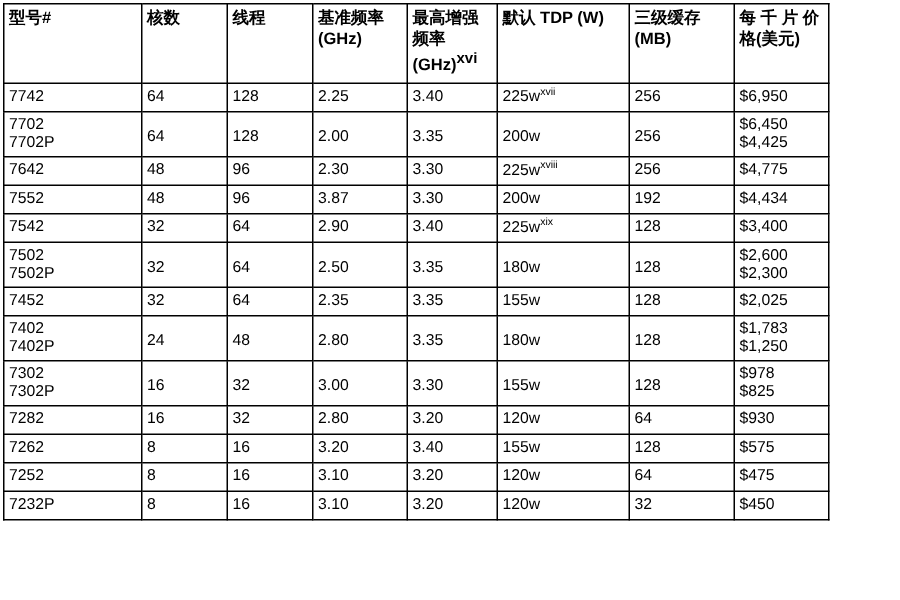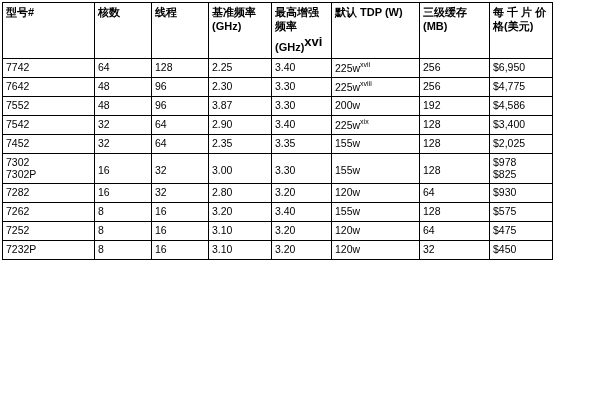--- a/index.html
+++ b/index.html
@@ -46,21 +46,21 @@
   }
   #spec-table tbody td {
     height: 14px;
   }
   .sup {
     font-size: 7px;
     vertical-align: super;
     font-weight: normal;
   }
   .hdr-sup {
-    font-size: 13px;
+    font-size: 10px;
     vertical-align: super;
     font-weight: bold;
   }
   .grp2 { height: 30px; }
 </style>
 </head>
 <body>
 
 <table id="spec-table">
   <colgroup>
@@ -95,20 +95,48 @@
         <td>2.25</td>
         <td>3.40</td>
         <td>
           <div>225w<span class="sup">xvii</span></div>
         </td>
         <td>256</td>
         <td>
           <div>$6,950</div>
         </td>
       </tr>
+      <tr class="grp2">
+        <td>
+          <div>7702</div>
+          <div>7702P</div>
+        </td>
+        <td>
+          <div style="padding-top: 8px;">64</div>
+        </td>
+        <td>
+          <div style="padding-top: 8px;">128</div>
+        </td>
+        <td>
+          <div style="padding-top: 8px;">2.00</div>
+        </td>
+        <td>
+          <div style="padding-top: 8px;">3.35</div>
+        </td>
+        <td>
+          <div style="padding-top: 8px;">200w</div>
+        </td>
+        <td>
+          <div style="padding-top: 8px;">256</div>
+        </td>
+        <td>
+          <div>$6,450</div>
+          <div>$4,425</div>
+        </td>
+      </tr>
       <tr>
         <td>
           <div>7642</div>
         </td>
         <td>48</td>
         <td>96</td>
         <td>2.30</td>
         <td>3.30</td>
         <td>
           <div>225w<span class="sup">xviii</span></div>
@@ -124,53 +152,109 @@
         </td>
         <td>48</td>
         <td>96</td>
         <td>3.87</td>
         <td>3.30</td>
         <td>
           <div>200w</div>
         </td>
         <td>192</td>
         <td>
-          <div>$4,586</div>
+          <div>$4,434</div>
         </td>
       </tr>
       <tr>
         <td>
           <div>7542</div>
         </td>
         <td>32</td>
         <td>64</td>
         <td>2.90</td>
         <td>3.40</td>
         <td>
           <div>225w<span class="sup">xix</span></div>
         </td>
         <td>128</td>
         <td>
           <div>$3,400</div>
         </td>
       </tr>
+      <tr class="grp2">
+        <td>
+          <div>7502</div>
+          <div>7502P</div>
+        </td>
+        <td>
+          <div style="padding-top: 8px;">32</div>
+        </td>
+        <td>
+          <div style="padding-top: 8px;">64</div>
+        </td>
+        <td>
+          <div style="padding-top: 8px;">2.50</div>
+        </td>
+        <td>
+          <div style="padding-top: 8px;">3.35</div>
+        </td>
+        <td>
+          <div style="padding-top: 8px;">180w</div>
+        </td>
+        <td>
+          <div style="padding-top: 8px;">128</div>
+        </td>
+        <td>
+          <div>$2,600</div>
+          <div>$2,300</div>
+        </td>
+      </tr>
       <tr>
         <td>
           <div>7452</div>
         </td>
         <td>32</td>
         <td>64</td>
         <td>2.35</td>
         <td>3.35</td>
         <td>
           <div>155w</div>
         </td>
         <td>128</td>
         <td>
           <div>$2,025</div>
+        </td>
+      </tr>
+      <tr class="grp2">
+        <td>
+          <div>7402</div>
+          <div>7402P</div>
+        </td>
+        <td>
+          <div style="padding-top: 8px;">24</div>
+        </td>
+        <td>
+          <div style="padding-top: 8px;">48</div>
+        </td>
+        <td>
+          <div style="padding-top: 8px;">2.80</div>
+        </td>
+        <td>
+          <div style="padding-top: 8px;">3.35</div>
+        </td>
+        <td>
+          <div style="padding-top: 8px;">180w</div>
+        </td>
+        <td>
+          <div style="padding-top: 8px;">128</div>
+        </td>
+        <td>
+          <div>$1,783</div>
+          <div>$1,250</div>
         </td>
       </tr>
       <tr class="grp2">
         <td>
           <div>7302</div>
           <div>7302P</div>
         </td>
         <td>
           <div style="padding-top: 8px;">16</div>
         </td>

